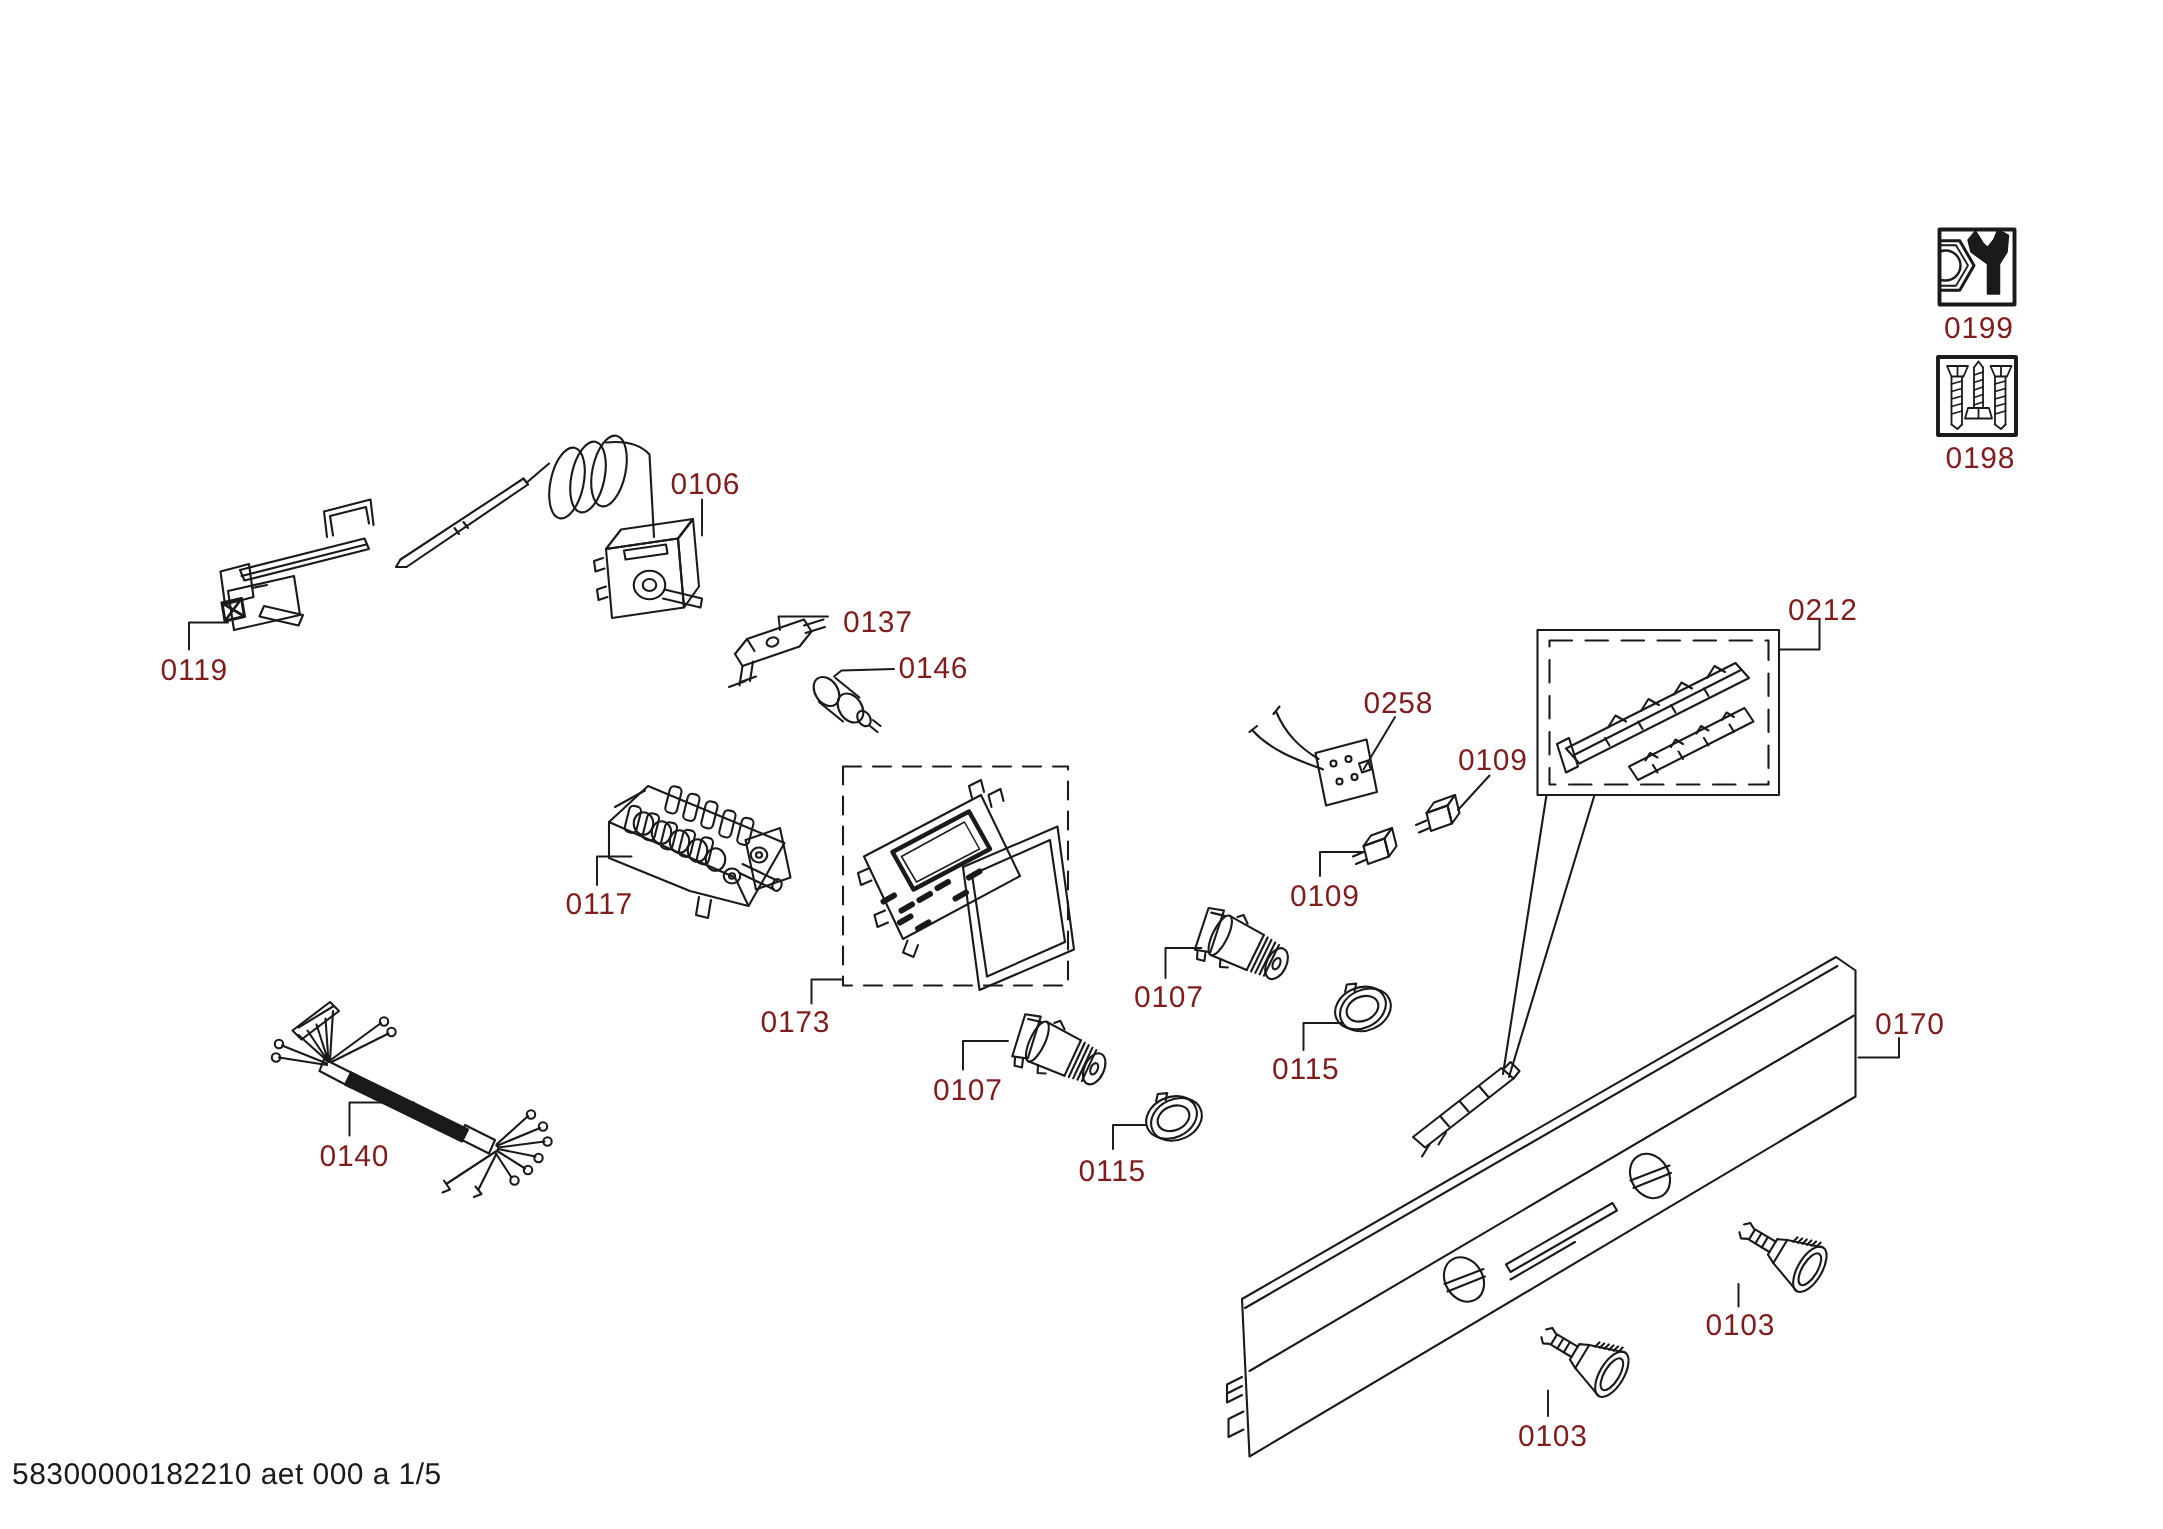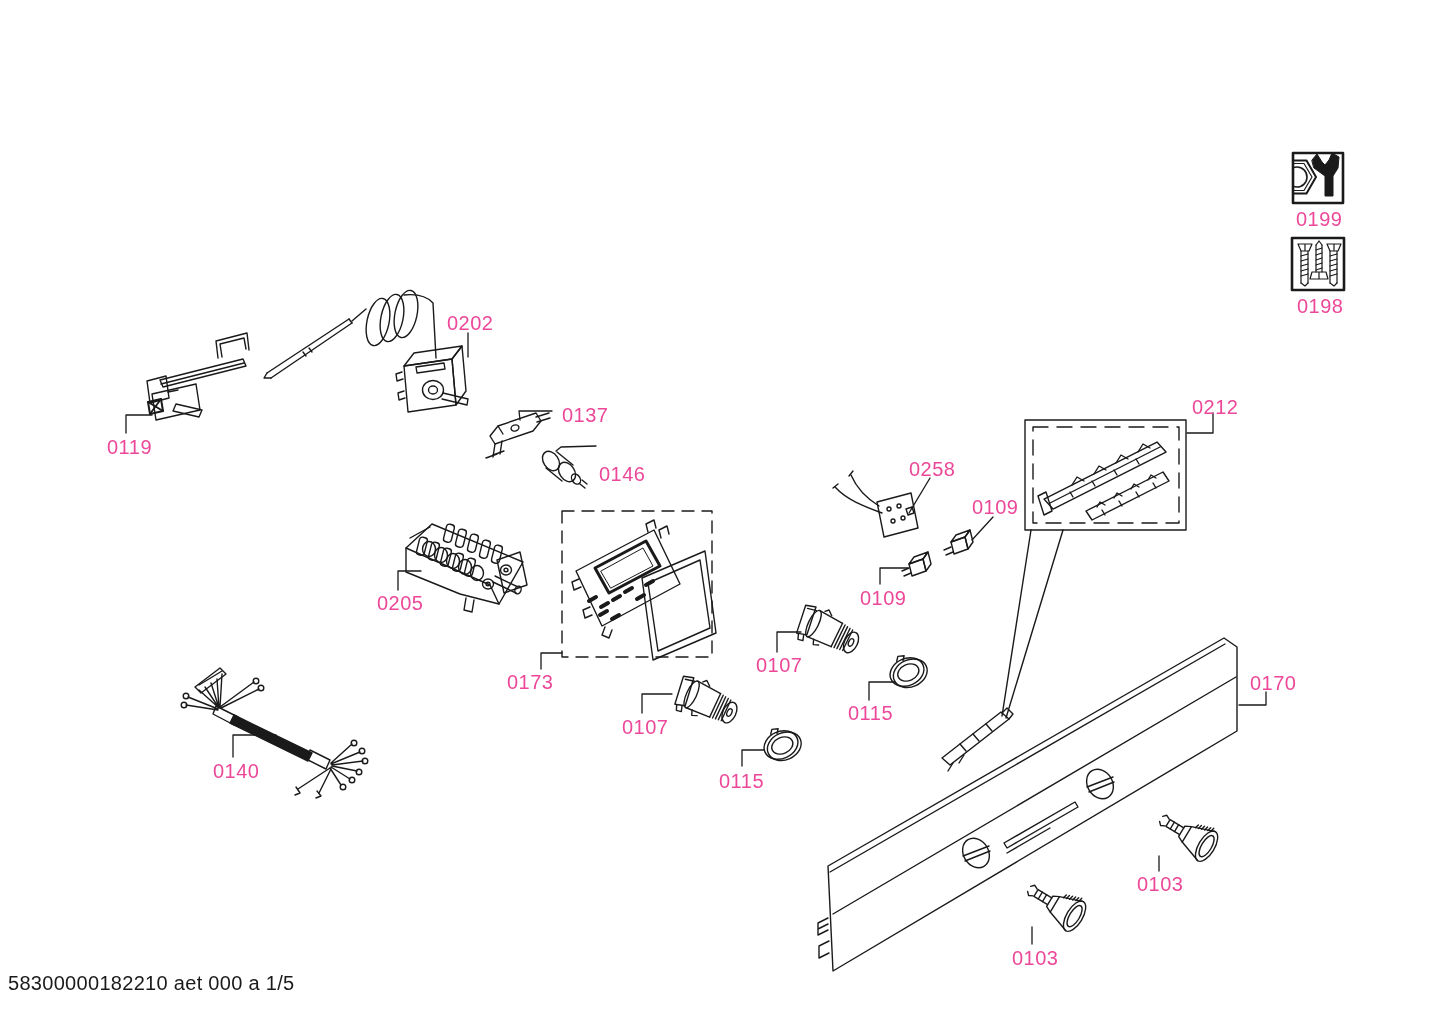--- a/index.html
+++ b/index.html
@@ -2,21 +2,21 @@
 <html><head>
 <meta charset="utf-8">
 <style>
   html,body{margin:0;padding:0;background:#fff;}
   .canvas{
     position:relative;width:1442px;height:1019px;background:#ffffff;
     font-family:"Liberation Sans",sans-serif;overflow:hidden;
   }
   .drawing{position:absolute;left:0;top:0;}
   .lbl{
-    position:absolute;font-size:20px;line-height:1.1;color:#ec4899;
+    position:absolute;font-size:20px;line-height:1.1;color:#7f1d1d;
     white-space:nowrap;letter-spacing:0.5px;
   }
   .footer{
     position:absolute;left:8px;top:972px;font-size:20px;color:#1a1a1a;
     letter-spacing:0.3px;
     text-align:right;
   }
   svg *{vector-effect:none;}
 </style>
 </head>
@@ -302,25 +302,25 @@
       <path d="M1316,250 L1322,248 M1316,255 L1322,253 M1316,260 L1322,258 M1316,265 L1322,263 M1316,270 L1322,268"></path>
       <path d="M1312,272 L1326,272 L1328,279 L1310,279 Z M1319,272 L1319,279"></path>
       <path d="M1327,244 L1341,244 L1338,251 L1330,251 Z M1334,244 L1334,251"></path>
       <path d="M1330,251 L1330,283 M1337,251 L1337,283"></path>
       <path d="M1330,256 L1337,254 M1330,261 L1337,259 M1330,266 L1337,264 M1330,271 L1337,269 M1330,276 L1337,274"></path>
       <path d="M1330,283 L1334,286 L1337,283"></path>
     </g>
   </g>
 </svg>
 
-<div class="lbl" style="left:447px;top:312px">0202</div>
+<div class="lbl" style="left:447px;top:312px">0106</div>
 <div class="lbl" style="left:107px;top:436px">0119</div>
 <div class="lbl" style="left:562px;top:404px">0137</div>
-<div class="lbl" style="left:599px;top:463px">0146</div>
-<div class="lbl" style="left:377px;top:592px">0205</div>
+<div class="lbl" style="left:599px;top:435px">0146</div>
+<div class="lbl" style="left:377px;top:592px">0117</div>
 <div class="lbl" style="left:507px;top:671px">0173</div>
 <div class="lbl" style="left:213px;top:760px">0140</div>
 <div class="lbl" style="left:756px;top:654px">0107</div>
 <div class="lbl" style="left:622px;top:716px">0107</div>
 <div class="lbl" style="left:848px;top:702px">0115</div>
 <div class="lbl" style="left:719px;top:770px">0115</div>
 <div class="lbl" style="left:909px;top:458px">0258</div>
 <div class="lbl" style="left:972px;top:496px">0109</div>
 <div class="lbl" style="left:860px;top:587px">0109</div>
 <div class="lbl" style="left:1192px;top:396px">0212</div>

